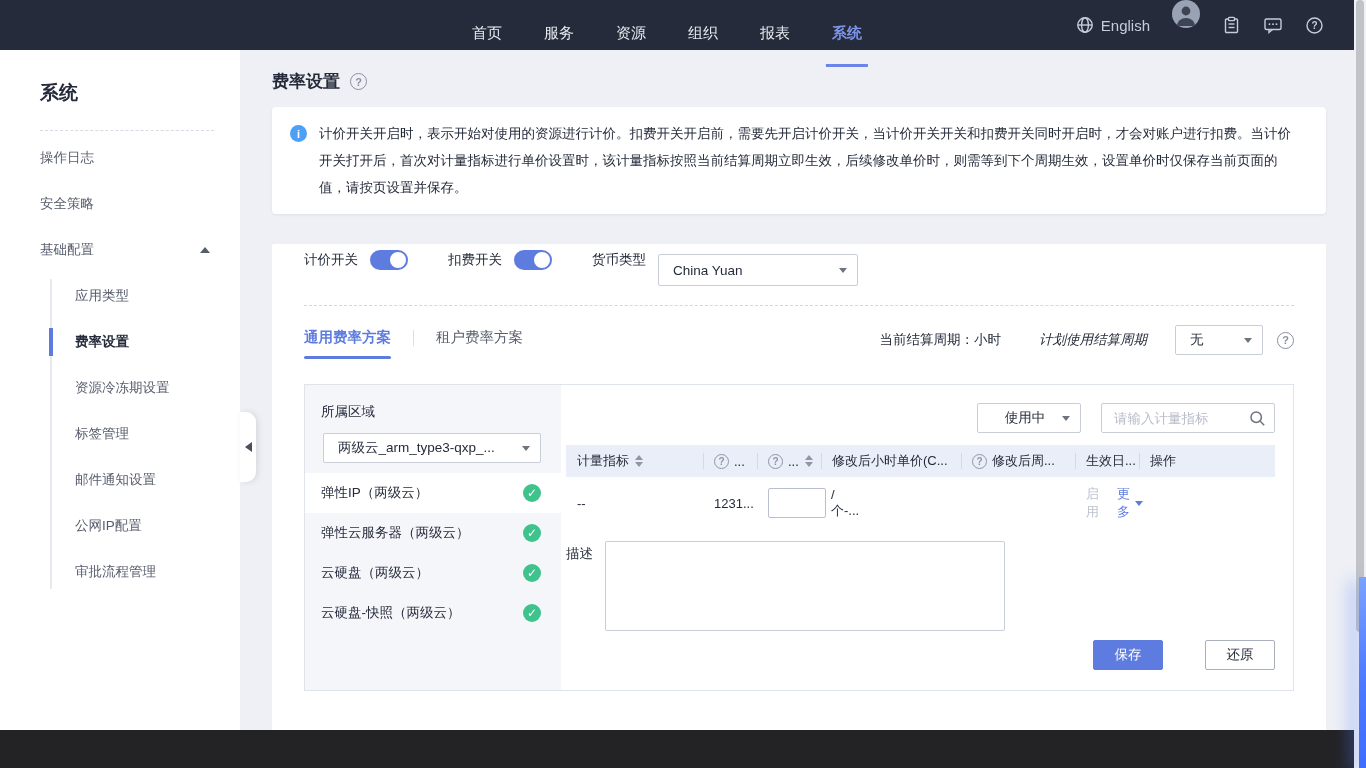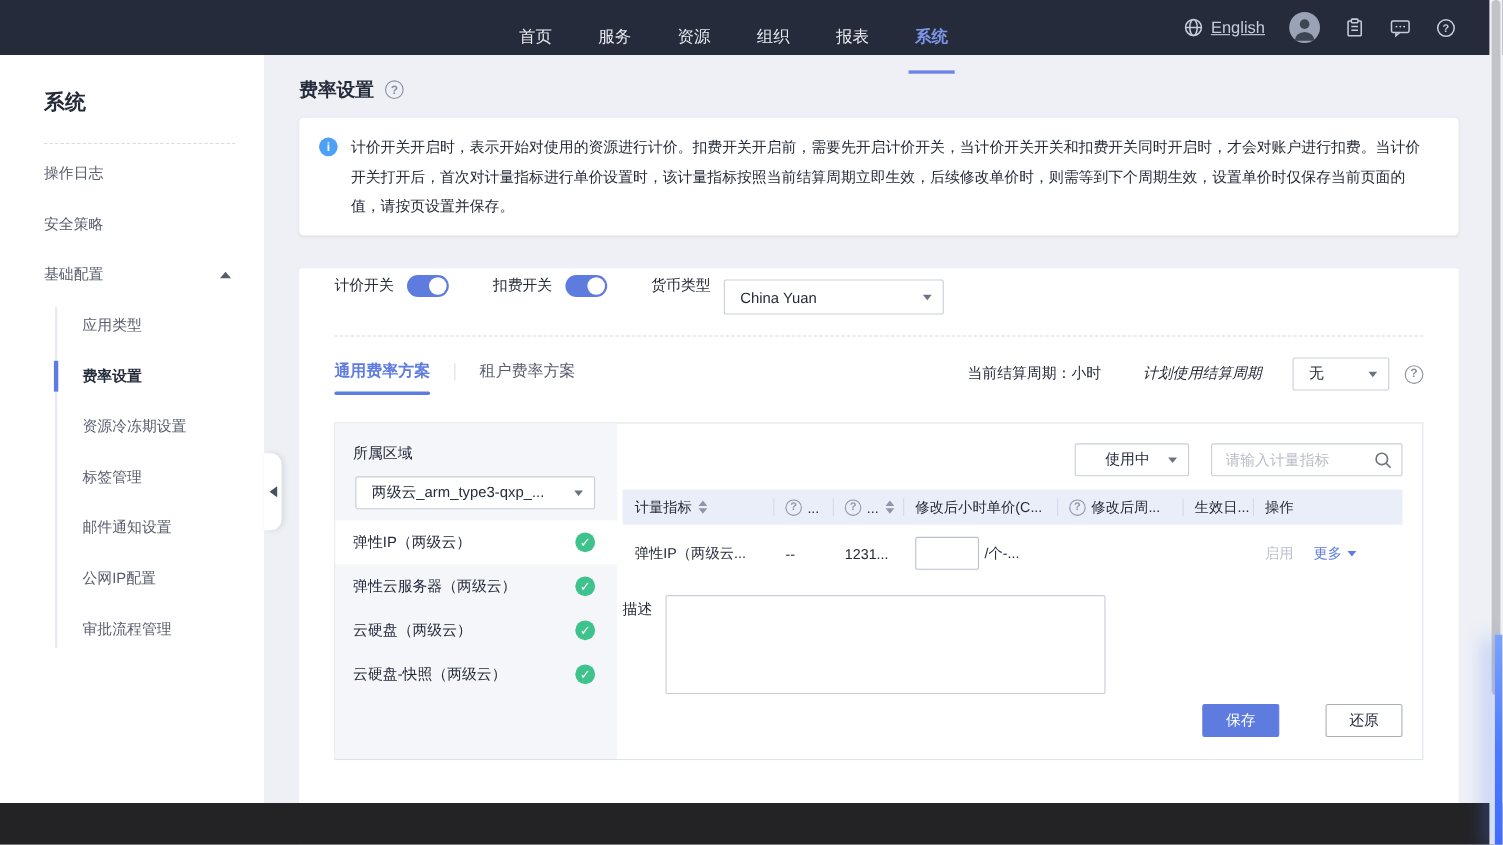--- a/index.html
+++ b/index.html
@@ -6,21 +6,21 @@
   html,body { width:1366px; height:768px; overflow:hidden; }
   body { font-family:"Liberation Sans","DejaVu Sans",sans-serif; color:#252b3a; background:#eef0f5; }
   .page { position:relative; width:1366px; height:768px; overflow:hidden; }
 
   
   .topnav { position:absolute; top:0; left:0; width:1366px; height:50px; background:#252b3a; z-index:5; }
   .nav-center { position:absolute; left:50%; top:0; transform:translateX(-54%); height:67px; display:flex; align-items:stretch; gap:30px; }
   .nav-item { position:relative; display:flex; align-items:center; padding:0 6px; color:#e8eaf0; font-size:15px; cursor:pointer; }
   .nav-item.active { color:#7d95e8; font-weight:bold; }
   .nav-item.active::after { content:""; position:absolute; left:0; right:0; bottom:0; height:3px; background:#6b84e8; }
-  .nav-right { position:absolute; right:42px; top:0; height:50px; display:flex; align-items:center; gap:22px; color:#c7ccda;text-decoration:underline; }
+  .nav-right { position:absolute; right:42px; top:0; height:50px; display:flex; gap:22px; color:#c7ccda; }
   .lang { display:flex; align-items:center; gap:7px; font-size:15px; cursor:pointer; }
   .icon-btn { display:flex; align-items:center; cursor:pointer; color:#c7ccda; }
   .avatar { width:28px; height:28px; border-radius:50%; background:#9aa2b5; display:flex; align-items:center; justify-content:center; overflow:hidden; }
 
   
   .sidebar { position:absolute; left:0; top:50px; bottom:38px; width:240px; background:#fff; z-index:2; }
   .sb-title { padding:30px 0 0 40px; font-size:19px; font-weight:bold; color:#252b3a; }
   .sb-divider { margin:24px 26px 4px 40px; border-top:1px dashed #d8dbe3; }
   .sb-item { position:relative; height:46px; line-height:46px; padding-left:40px; font-size:13.5px; color:#575d6c; cursor:pointer; }
   .sb-caret { position:absolute; right:30px; top:50%; transform:translateY(-50%); width:0; height:0; }
@@ -316,21 +316,20 @@
             </div>
             <div class="th">
               <span>生效日...</span>
             </div>
             <div class="th">
               <span>操作</span>
             </div>
           </div>
 
           <div class="grid trow">
-            <div class="td">弹性IP（两级云...</div>
             <div class="td">--</div>
             <div class="td">1231...</div>
             <div class="td">
               <input class="price-input" type="text" style="">
               <span class="unit-suffix">/个-...</span>
             </div>
             <div class="td"></div>
             <div class="td"></div>
             <div class="td">
               <span class="action-enable">启用</span>

